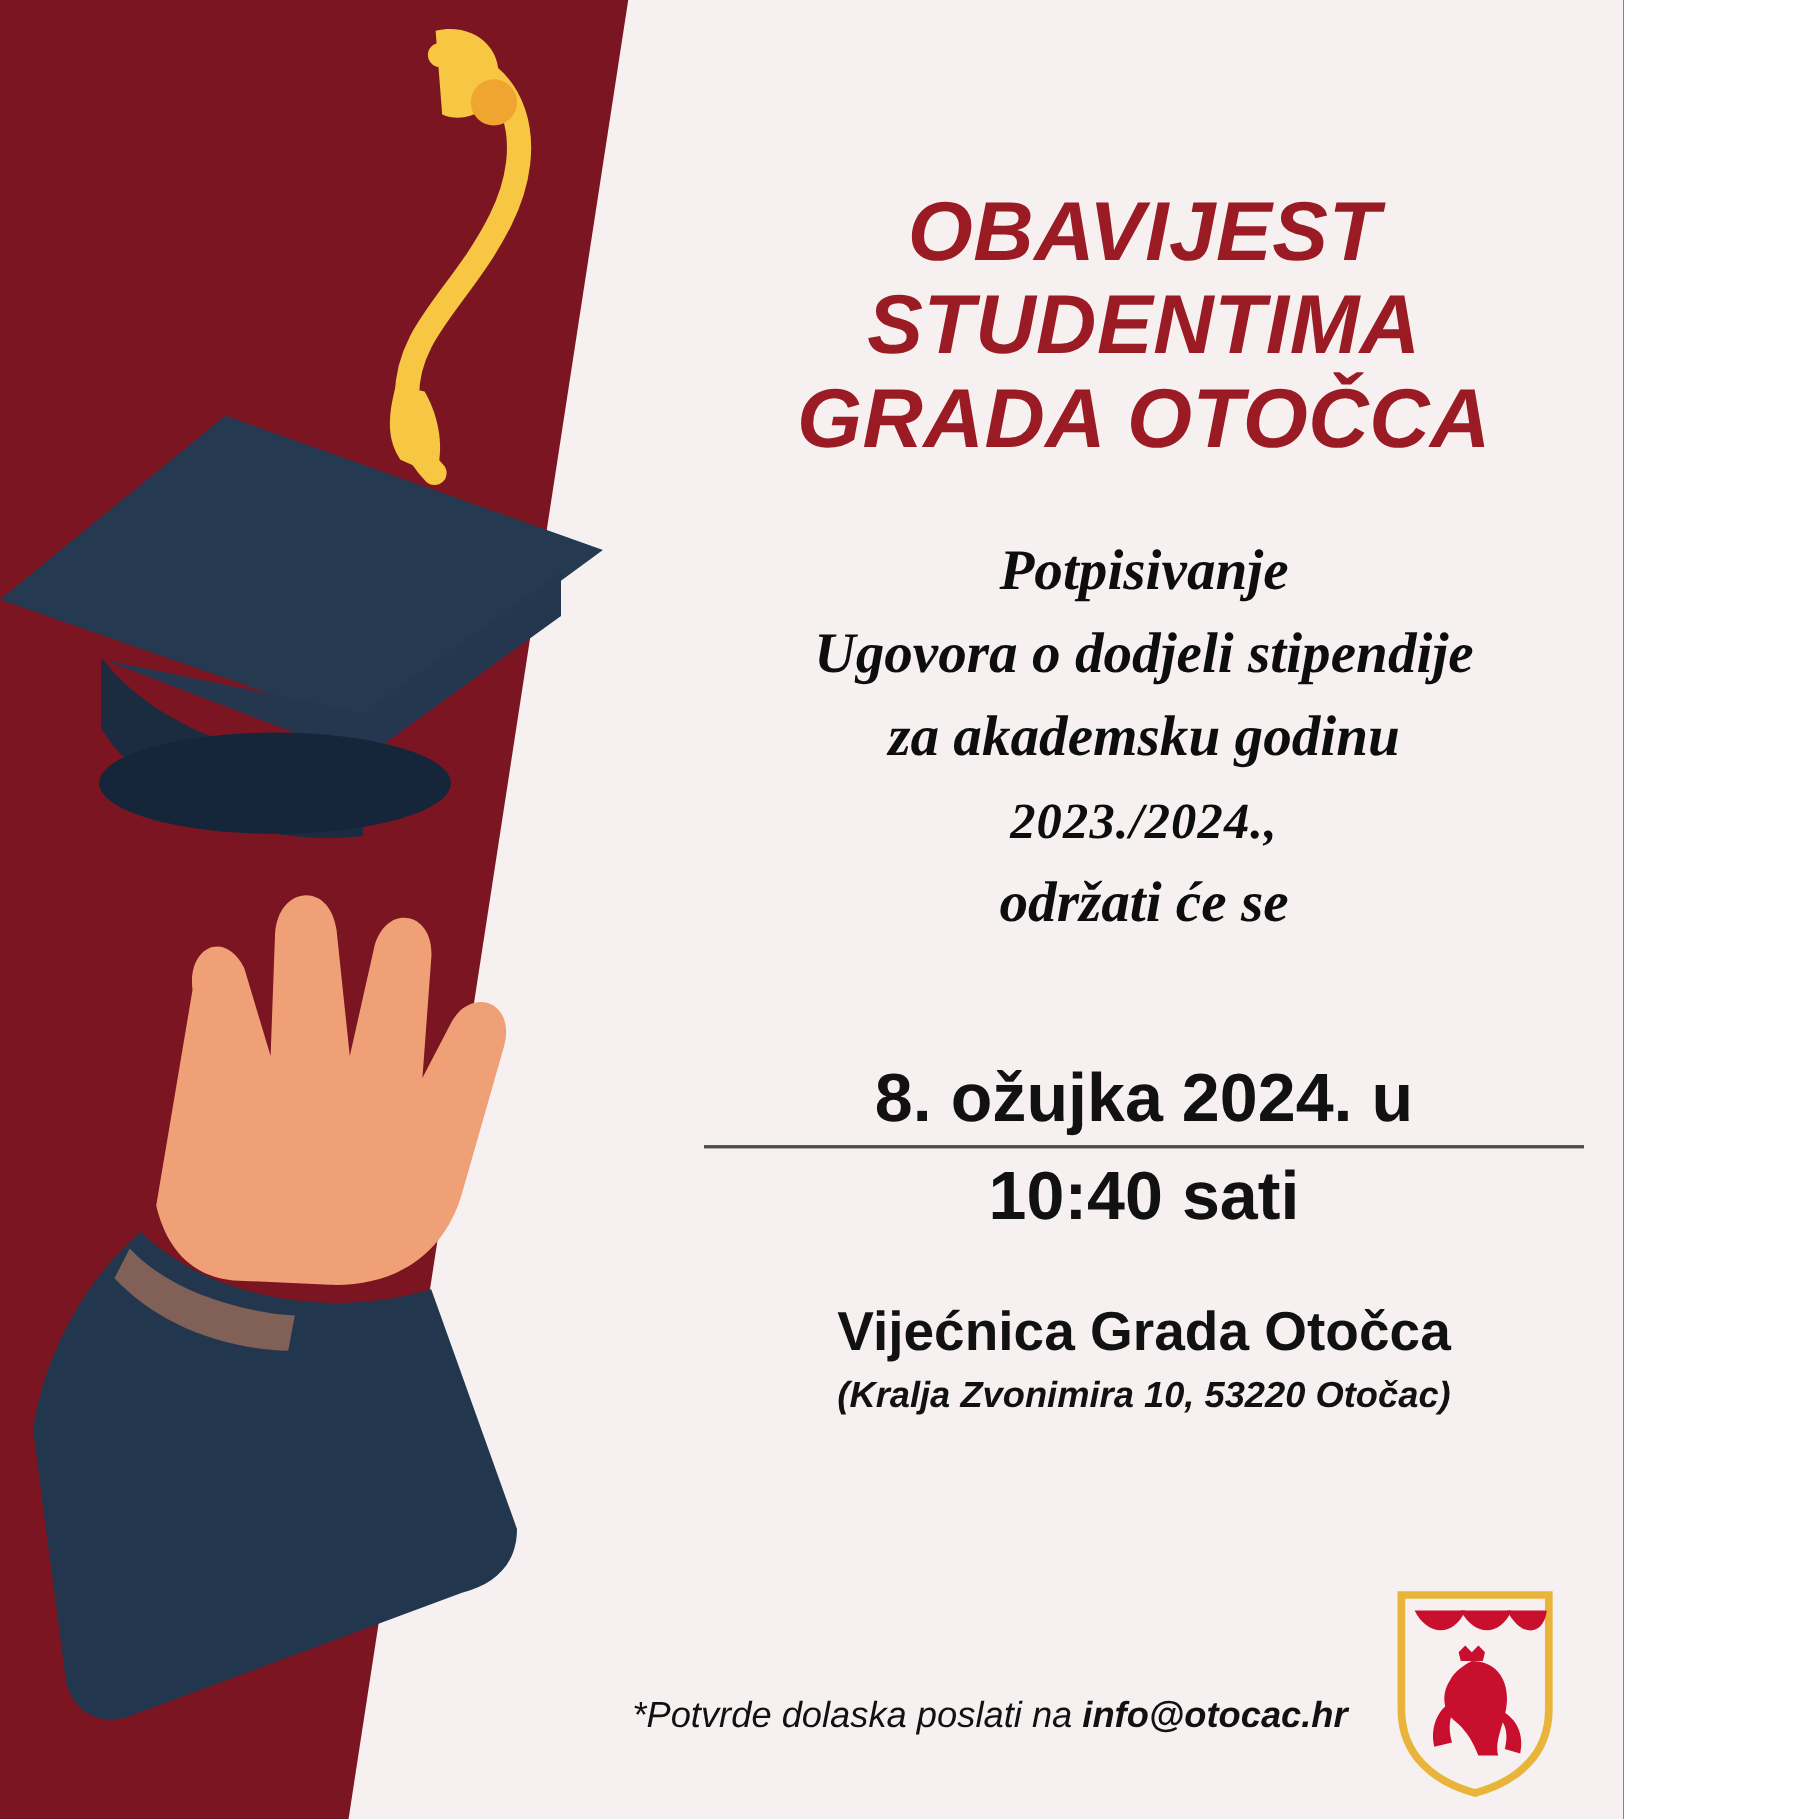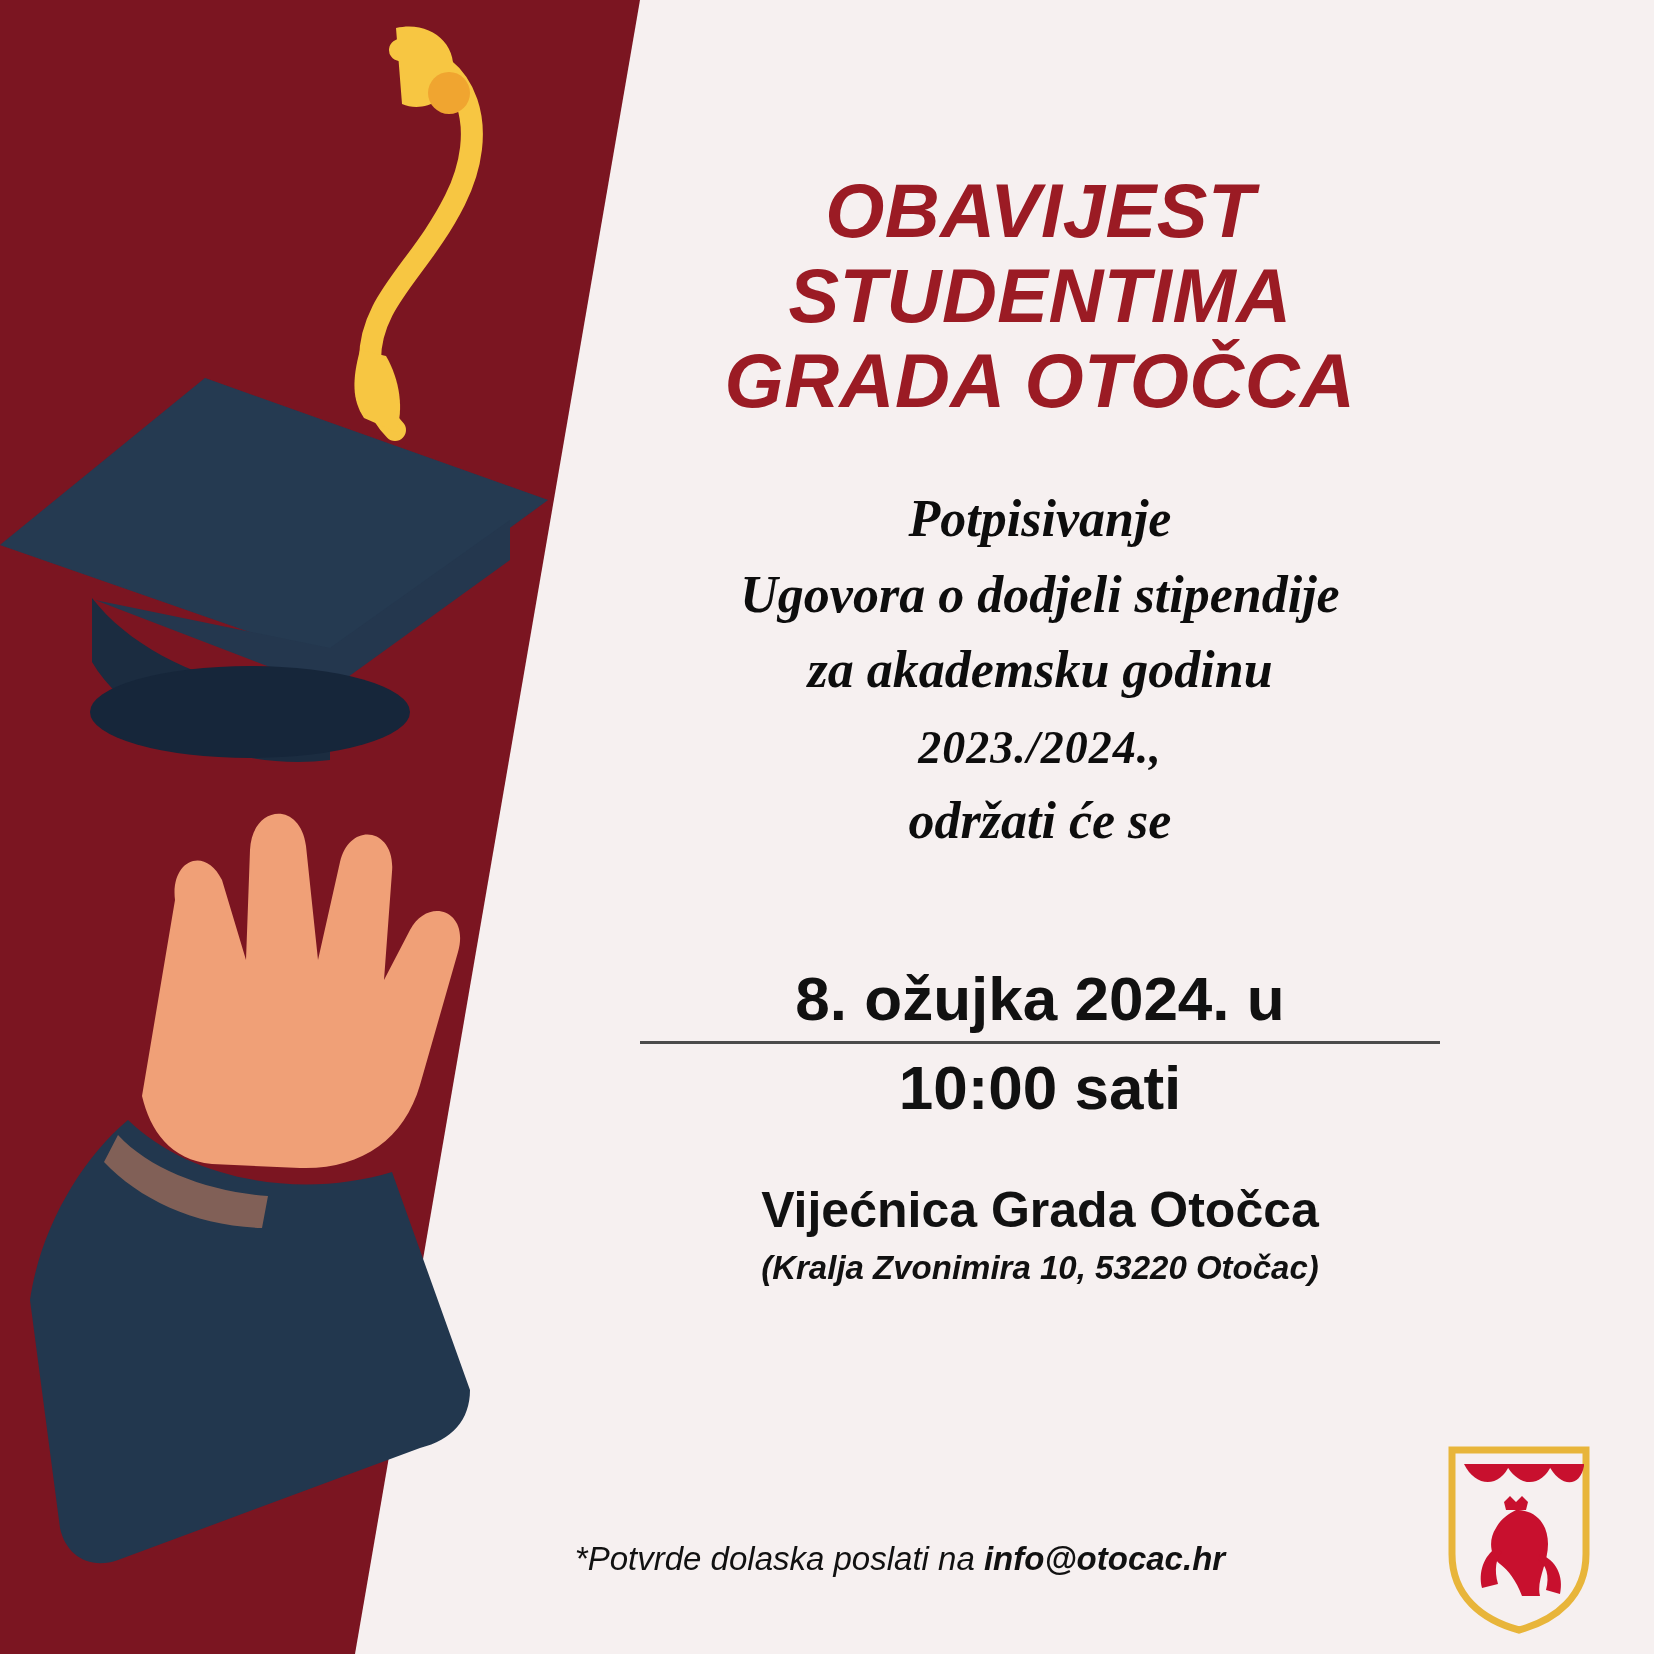--- a/index.html
+++ b/index.html
@@ -2,21 +2,21 @@
 <html><head>
 <meta charset="utf-8">
 <style>
   html, body {
     margin: 0;
     padding: 0;
     background: #ffffff;
   }
   #poster {
     position: relative;
-    width: 1654px;
+    width: 1476px;
     height: 1654px;
     overflow: hidden;
     background: #7a1420;
     font-family: "Liberation Sans", sans-serif;
   }
   .bg-maroon {
     position: absolute;
     inset: 0;
     background: #7b1521;
   }
@@ -189,21 +189,21 @@
       <span>Potpisivanje</span><br>
       <span>Ugovora o dodjeli stipendije</span><br>
       <span>za akademsku godinu</span><br>
       <span class="year">2023./2024.,</span><br>
       <span>održati će se</span>
     </div>
 
     <div class="datetime-wrap">
       <div class="datetime-line1">8. ožujka 2024. u</div>
       <div class="rule"></div>
-      <div class="datetime-line2">10:00 sati</div>
+      <div class="datetime-line2">10:40 sati</div>
     </div>
 
     <div class="venue">Vijećnica Grada Otočca</div>
     <div class="address">(Kralja Zvonimira 10, 53220 Otočac)</div>
   </div>
 
   <div class="footnote">
     <span>*Potvrde dolaska poslati na </span><b>info@otocac.hr</b>
   </div>
 

